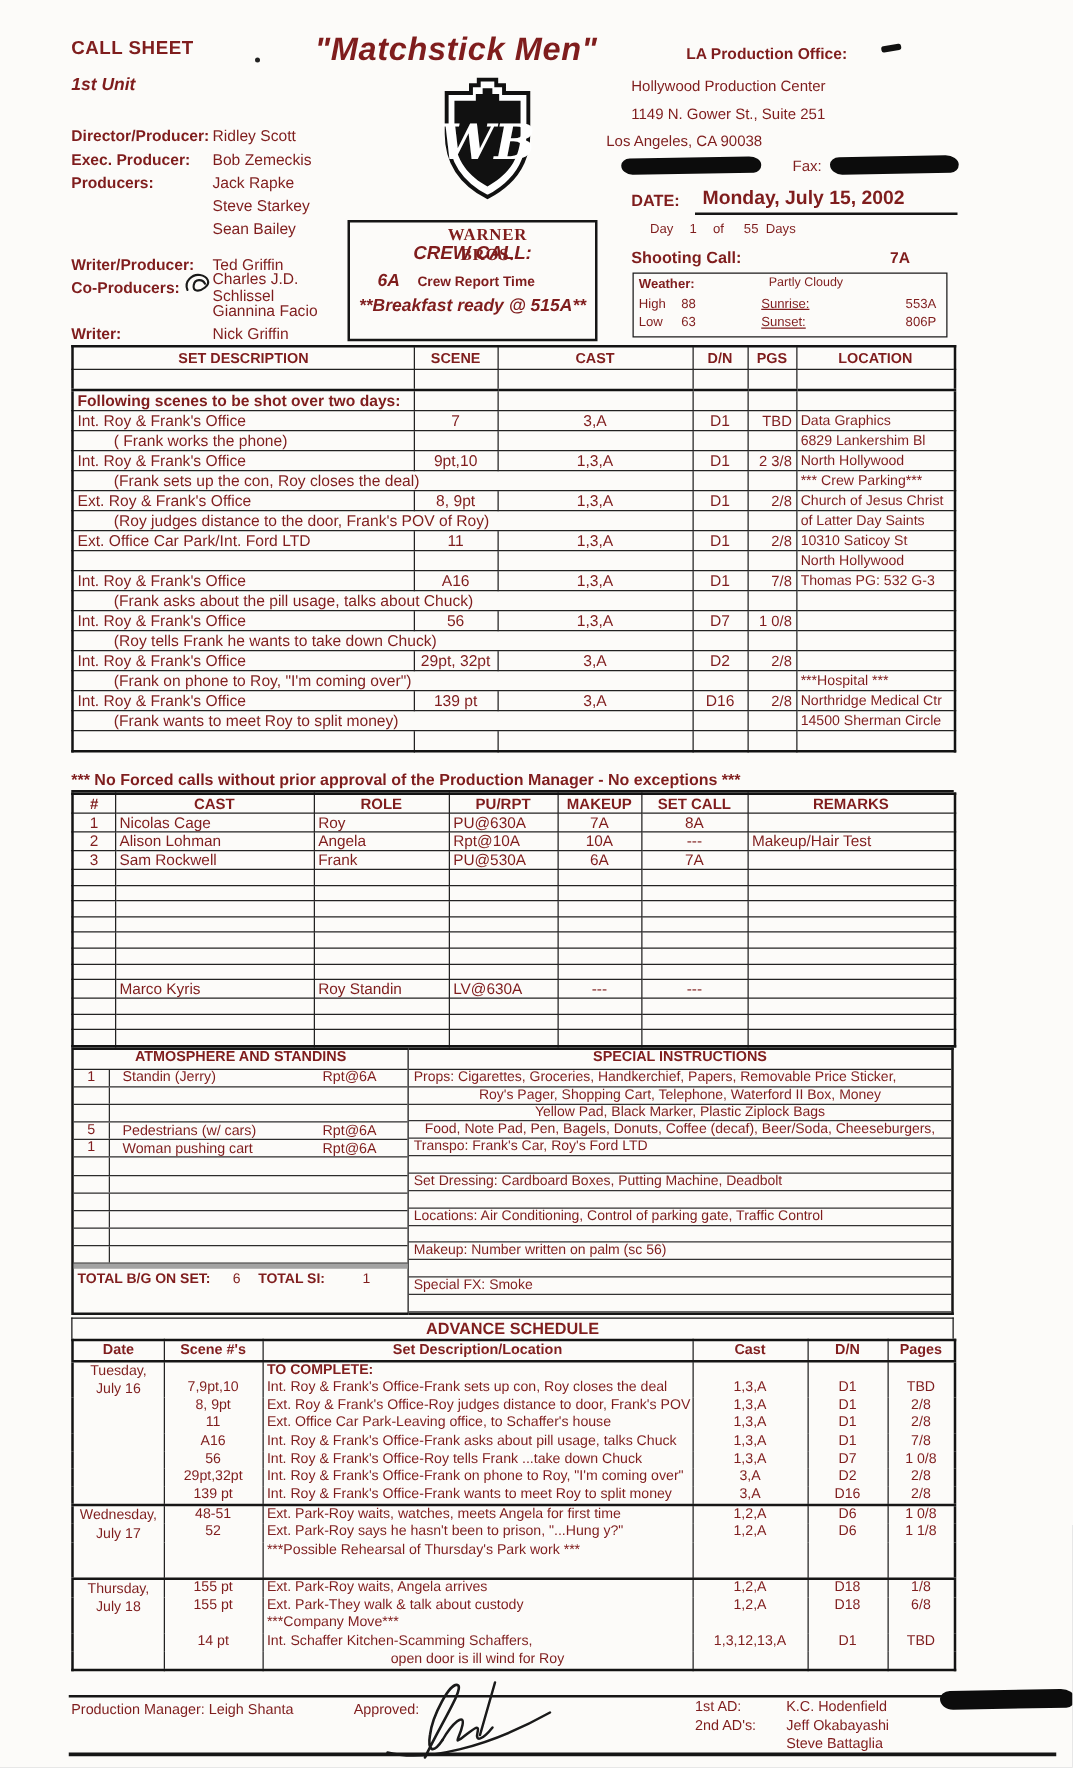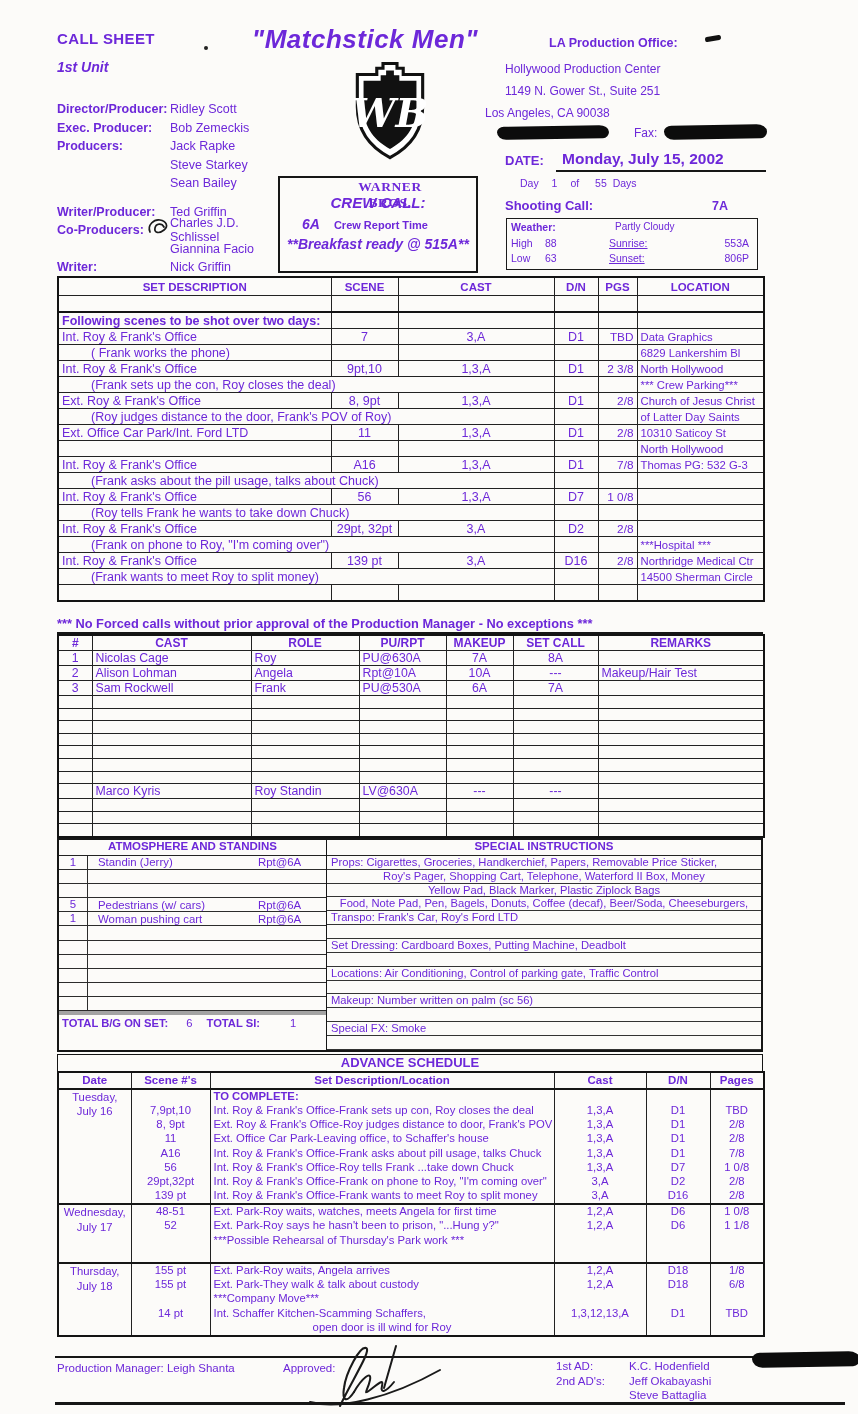--- a/index.html
+++ b/index.html
@@ -1,17 +1,17 @@
 <!DOCTYPE html>
 <html><head>
 <meta charset="utf-8">
 <style>
   html,body{margin:0;padding:0;background:#d8d8d8;}
   .page{position:relative;width:858px;height:1414px;background:#fcfbf9;
-        font-family:"Liberation Sans",sans-serif;color:#6d28d9;overflow:hidden;}
+        font-family:"Liberation Sans",sans-serif;color:#7f1d1d;overflow:hidden;}
   .abs{position:absolute;}
   .bold{font-weight:bold;}
   .redact{background:#0c0c0c;border-radius:9px 13px 8px 12px / 7px 9px 8px 10px;transform:rotate(-1deg);}
 
   
   .call-sheet{font-size:15px;font-weight:bold;letter-spacing:.4px;}
   .unit{font-size:14px;font-weight:bold;font-style:italic;}
   .film-title{font-size:26px;font-weight:bold;font-style:italic;text-align:center;letter-spacing:.5px;}
   .logo-wrap{text-align:center;width:110px;}
   .logo-caption{font-family:Liberation Serif, serif;font-weight:bold;font-size:13.5px;letter-spacing:.6px;margin-top:15px;}

